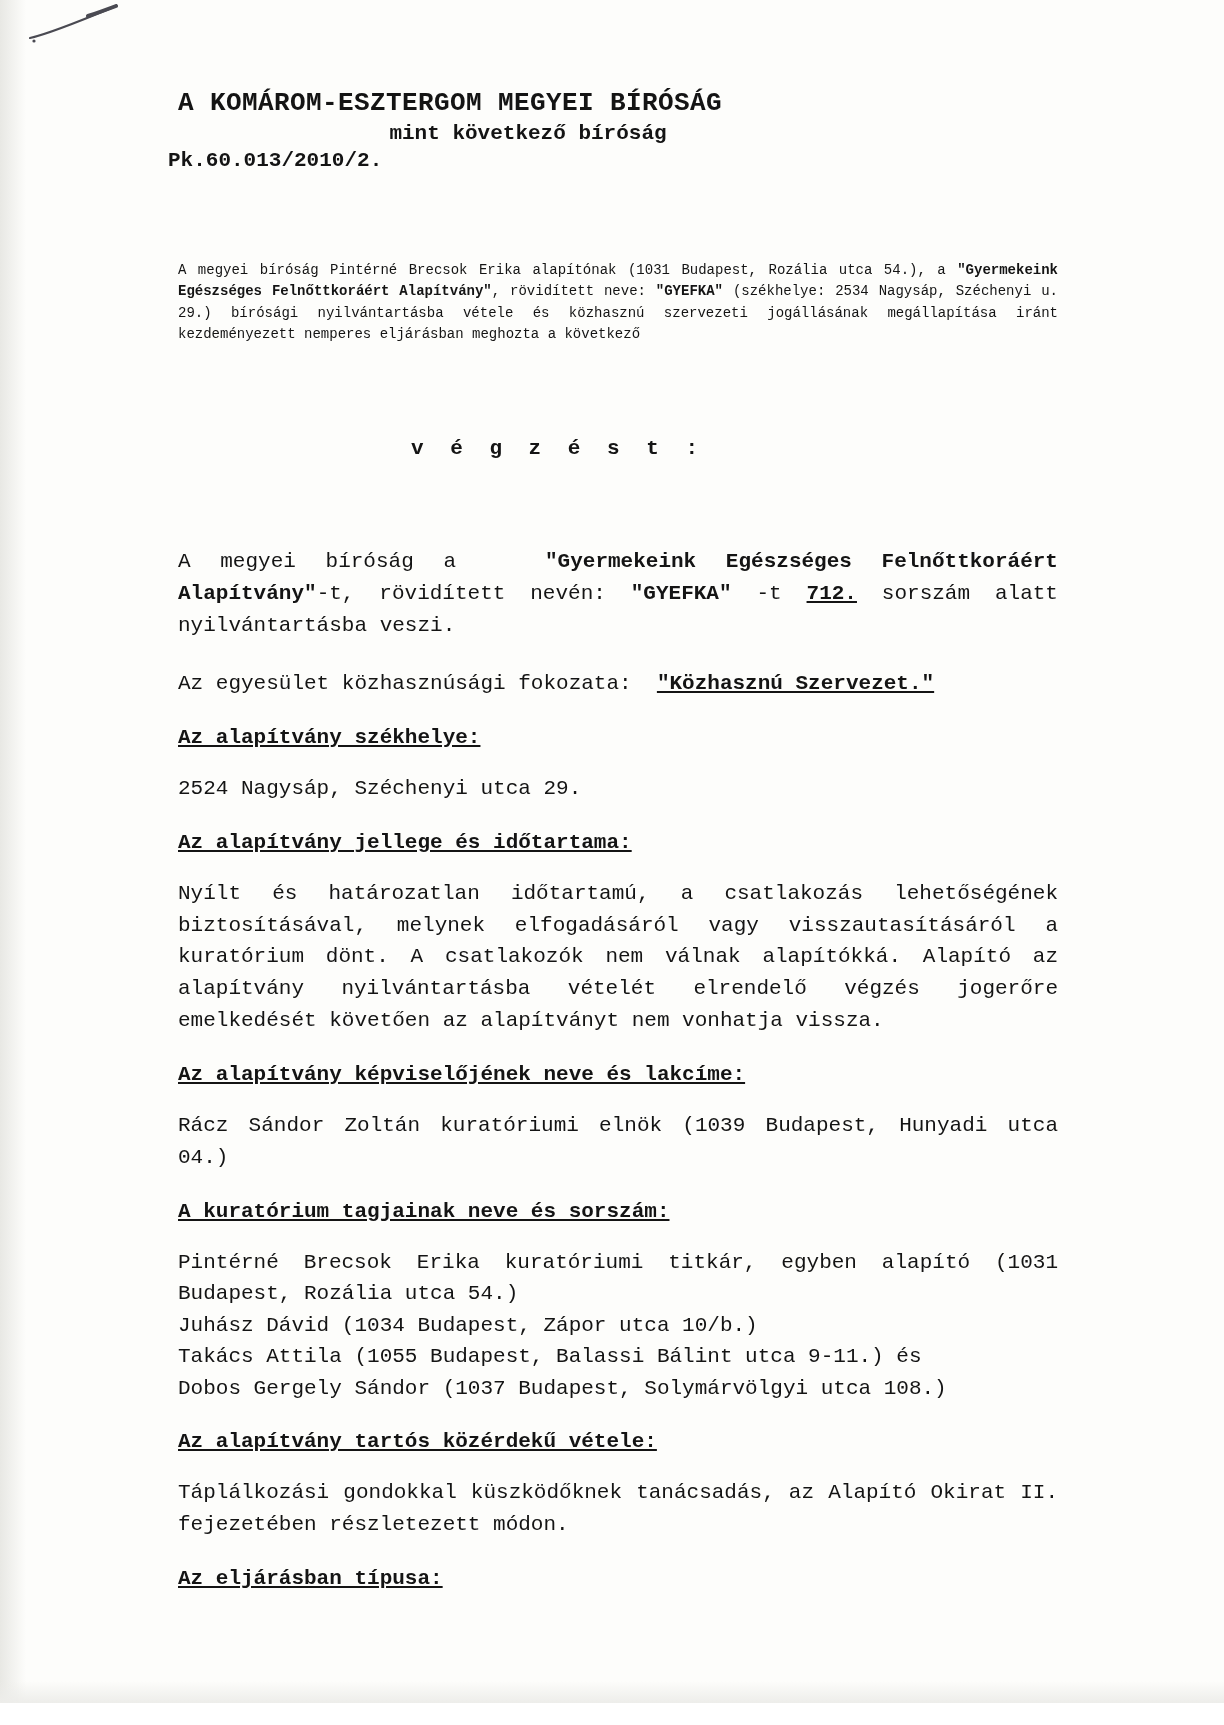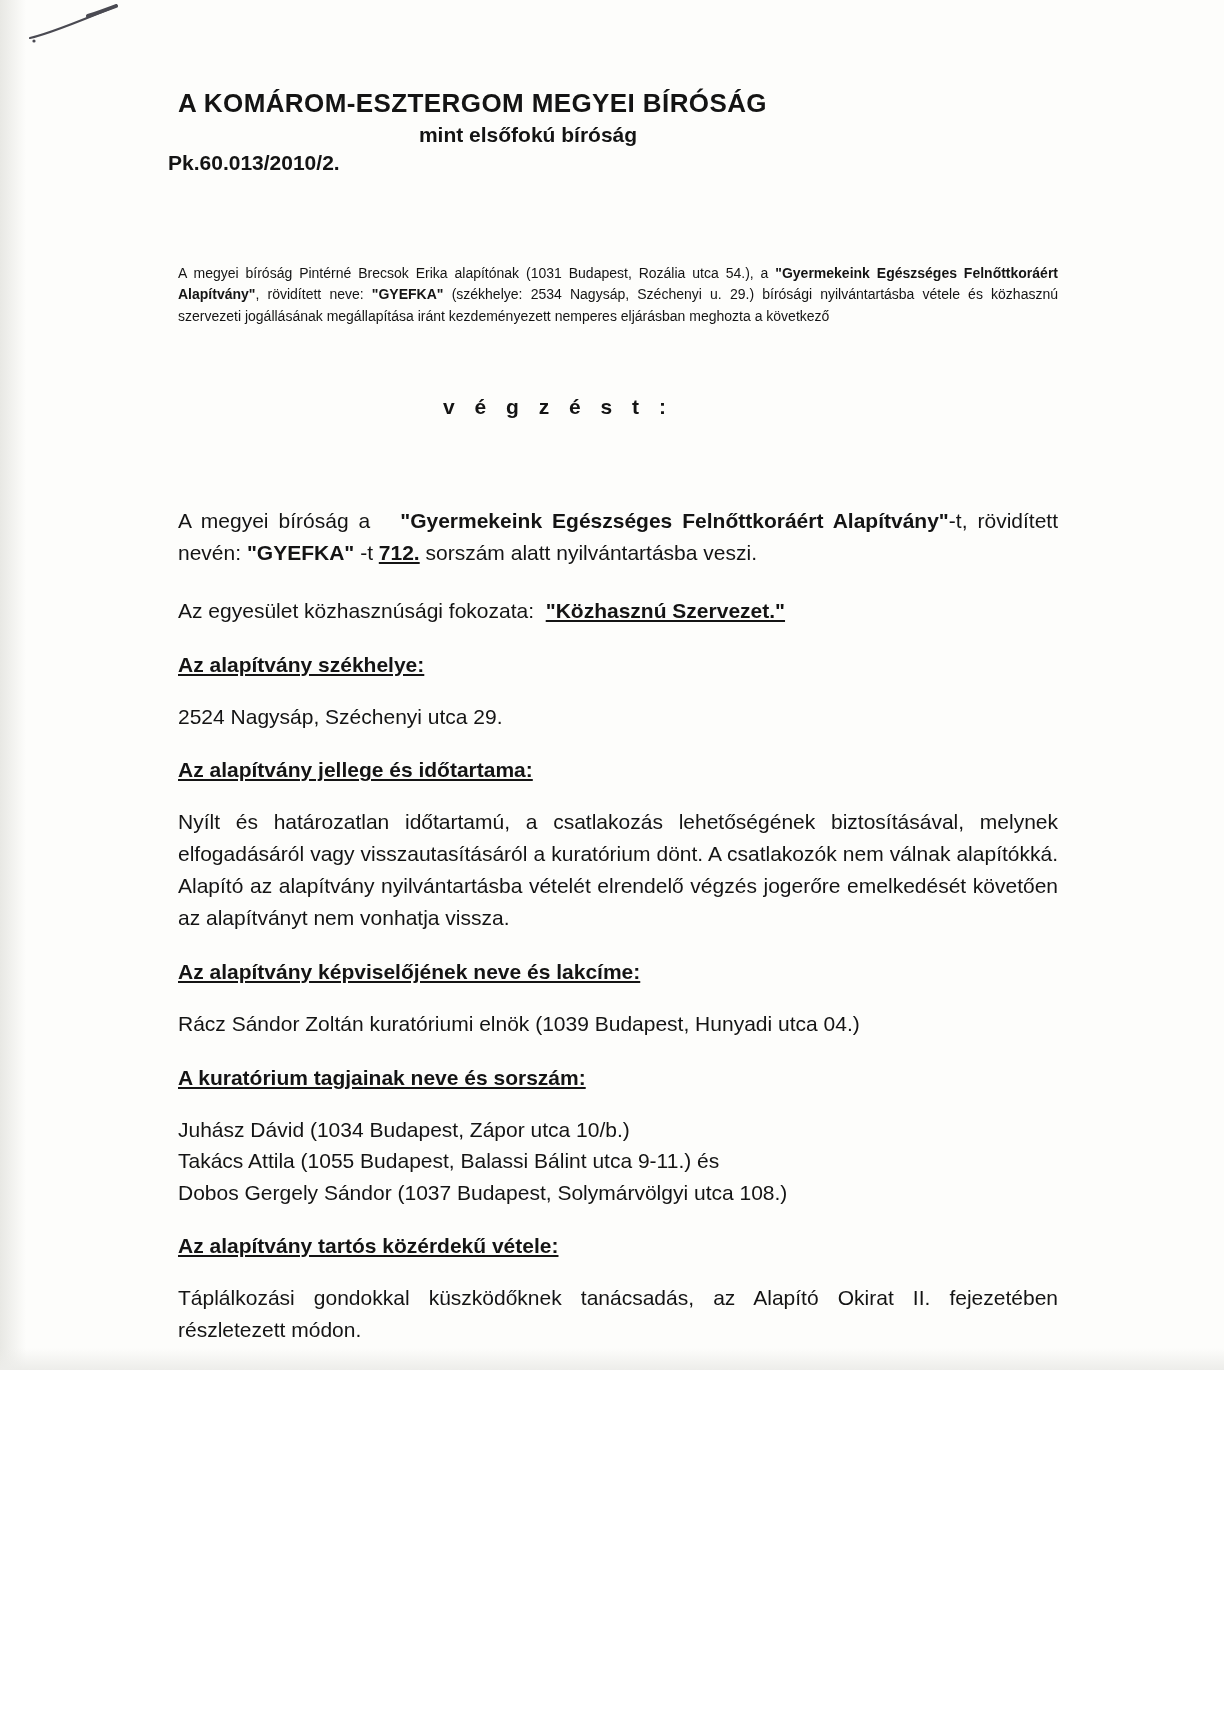--- a/index.html
+++ b/index.html
@@ -3,24 +3,24 @@
 <meta charset="utf-8">
 <style>
   html, body {
     margin: 0;
     padding: 0;
     background: #ffffff;
   }
   .page {
     position: relative;
     width: 1224px;
-    height: 1370px;
+    height: 1703px;
     margin: 0 auto;
     background: #fdfdfb;
-    font-family: Liberation Sans, sans-serif;
+    font-family: Liberation Mono, monospace;
     color: #141414;
     overflow: hidden;
   }
   
   .scan-edge-left {
     position: absolute;
     top: 0; left: 0;
     width: 26px; height: 100%;
     background: linear-gradient(to right, #e8e8e4 0%, rgba(255,255,255,0) 100%);
     pointer-events: none;
@@ -70,21 +70,21 @@
 
   .intro {
     margin-top: 88px;
     font-size: 14px;
     line-height: 1.52;
     text-align: justify;
   }
   .intro b { font-weight: bold; }
 
   .decision-word {
-    margin-top: 68px;
+    margin-top: 92px;
     margin-bottom: 86px;
     text-align: center;
     font-size: 21px;
     font-weight: bold;
     letter-spacing: 7px;
     padding-right: 120px;
   }
 
   .para {
     font-size: 21px;
@@ -119,21 +119,21 @@
 
   <svg class="scan-mark" viewBox="0 0 110 40" xmlns="http://www.w3.org/2000/svg">
     <path d="M2 34 C 20 30, 50 18, 86 3" stroke="#4a4a52" stroke-width="2.2" fill="none" stroke-linecap="round"></path>
     <path d="M60 12 C 72 8, 80 5, 88 2" stroke="#4a4a52" stroke-width="4" fill="none" stroke-linecap="round"></path>
     <circle cx="6" cy="37" r="1.6" fill="#4a4a52"></circle>
   </svg>
 
   <div class="content">
 
     <div class="court-title">A KOMÁROM-ESZTERGOM MEGYEI BÍRÓSÁG</div>
-    <div class="court-sub">mint elsőfokú bíróság</div>
+    <div class="court-sub">mint következő bíróság</div>
     <div class="case-number">Pk.60.013/2010/2.</div>
 
     <div class="intro">A megyei bíróság Pintérné Brecsok Erika alapítónak (1031 Budapest, Rozália utca 54.), a <b>"Gyermekeink Egészséges Felnőttkoráért Alapítvány"</b>, rövidített neve: <b>"GYEFKA"</b> (székhelye: 2534 Nagysáp, Széchenyi u. 29.) bírósági nyilvántartásba vétele és közhasznú szervezeti jogállásának megállapítása iránt kezdeményezett nemperes eljárásban meghozta a következő</div>
 
     <div class="decision-word">v é g z é s t :</div>
 
     <div class="para">A megyei bíróság a &nbsp;&nbsp;<b>"Gyermekeink Egészséges Felnőttkoráért Alapítvány"</b>-t, rövidített nevén: <b>"GYEFKA"</b> -t <b><u>712.</u></b> sorszám alatt nyilvántartásba veszi.</div>
 
     <div class="para">Az egyesület közhasznúsági fokozata: &nbsp;<b><u>"Közhasznú Szervezet."</u></b></div>
 
@@ -141,20 +141,21 @@
     <div class="para">2524 Nagysáp, Széchenyi utca 29.</div>
 
     <div class="heading">Az alapítvány jellege és időtartama:</div>
     <div class="para">Nyílt és határozatlan időtartamú, a csatlakozás lehetőségének biztosításával, melynek elfogadásáról vagy visszautasításáról a kuratórium dönt. A csatlakozók nem válnak alapítókká. Alapító az alapítvány nyilvántartásba vételét elrendelő végzés jogerőre emelkedését követően az alapítványt nem vonhatja vissza.</div>
 
     <div class="heading">Az alapítvány képviselőjének neve és lakcíme:</div>
     <div class="para">Rácz Sándor Zoltán kuratóriumi elnök (1039 Budapest, Hunyadi utca 04.)</div>
 
     <div class="heading">A kuratórium tagjainak neve és sorszám:</div>
     <div class="list-block">
+      <div class="justified">Pintérné Brecsok Erika kuratóriumi titkár, egyben alapító (1031 Budapest, Rozália utca 54.)</div>
       <div>Juhász Dávid (1034 Budapest, Zápor utca 10/b.)</div>
       <div>Takács Attila (1055 Budapest, Balassi Bálint utca 9-11.) és</div>
       <div>Dobos Gergely Sándor (1037 Budapest, Solymárvölgyi utca 108.)</div>
     </div>
 
     <div class="heading">Az alapítvány tartós közérdekű vétele:</div>
     <div class="para">Táplálkozási gondokkal küszködőknek tanácsadás, az Alapító Okirat II. fejezetében részletezett módon.</div>
 
     <div class="heading">Az eljárásban típusa:</div>
 

